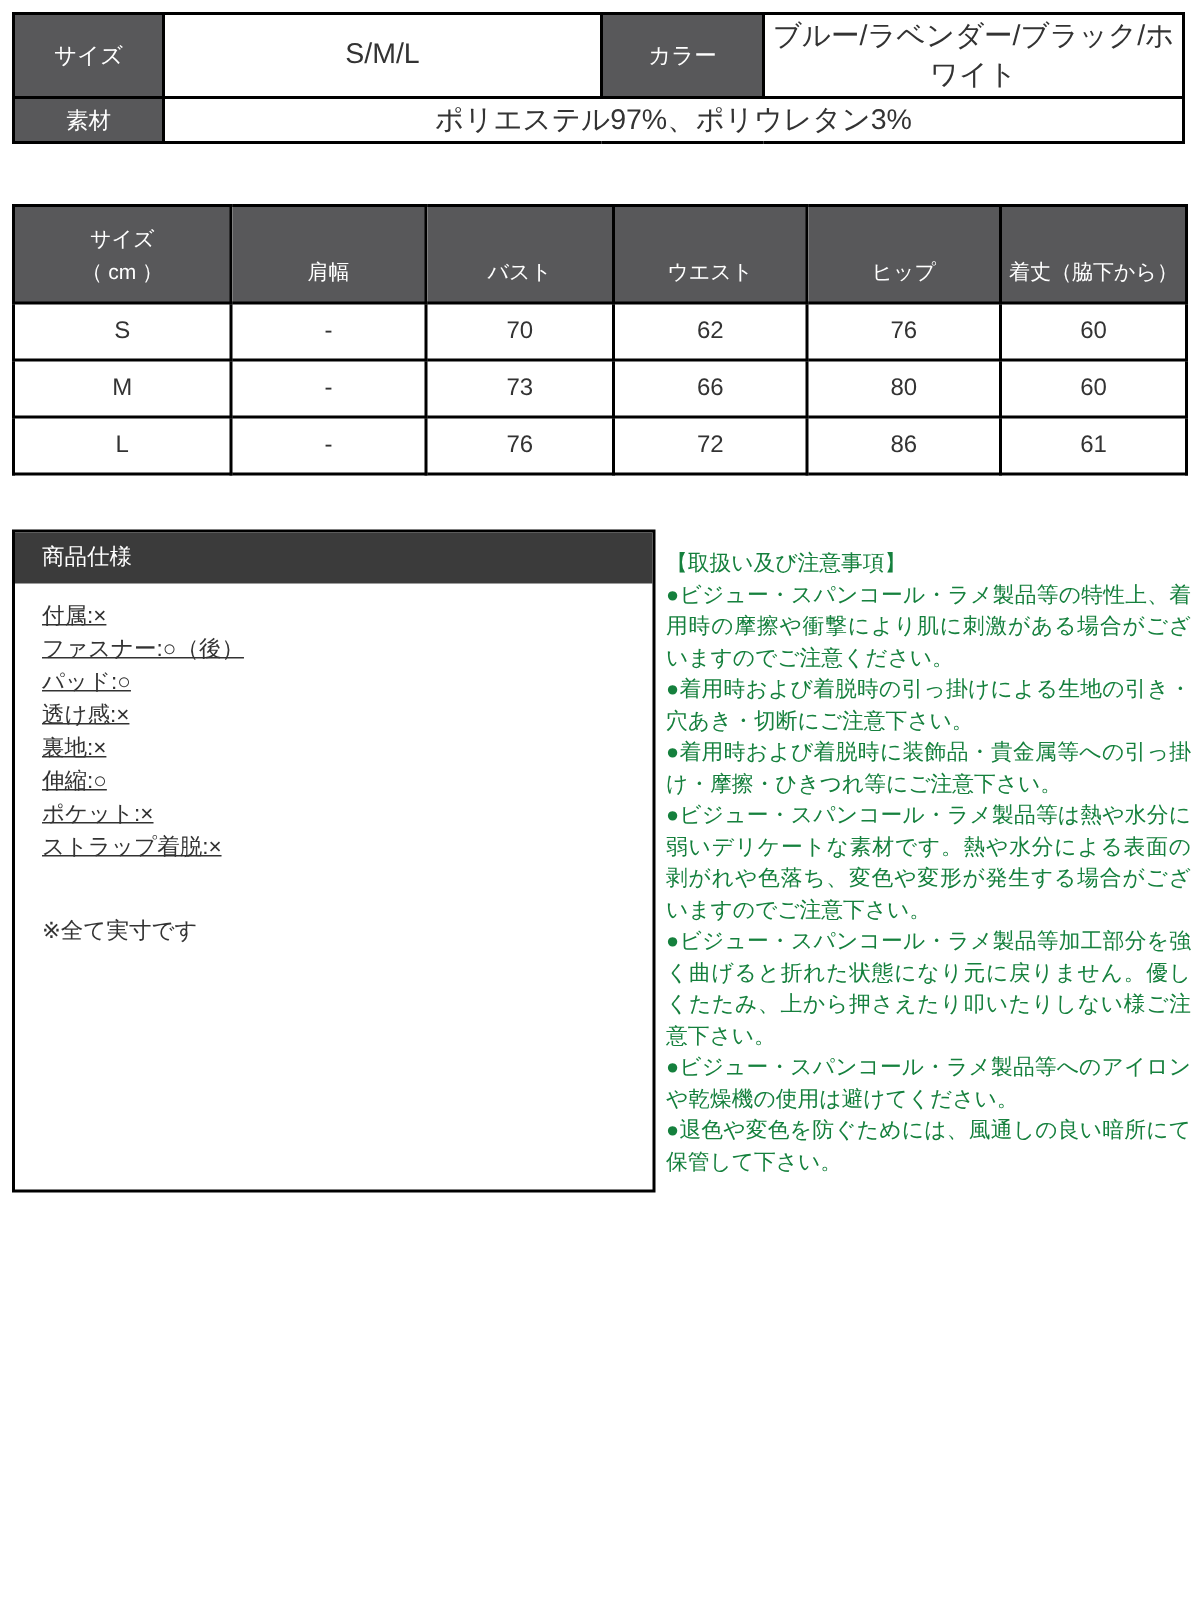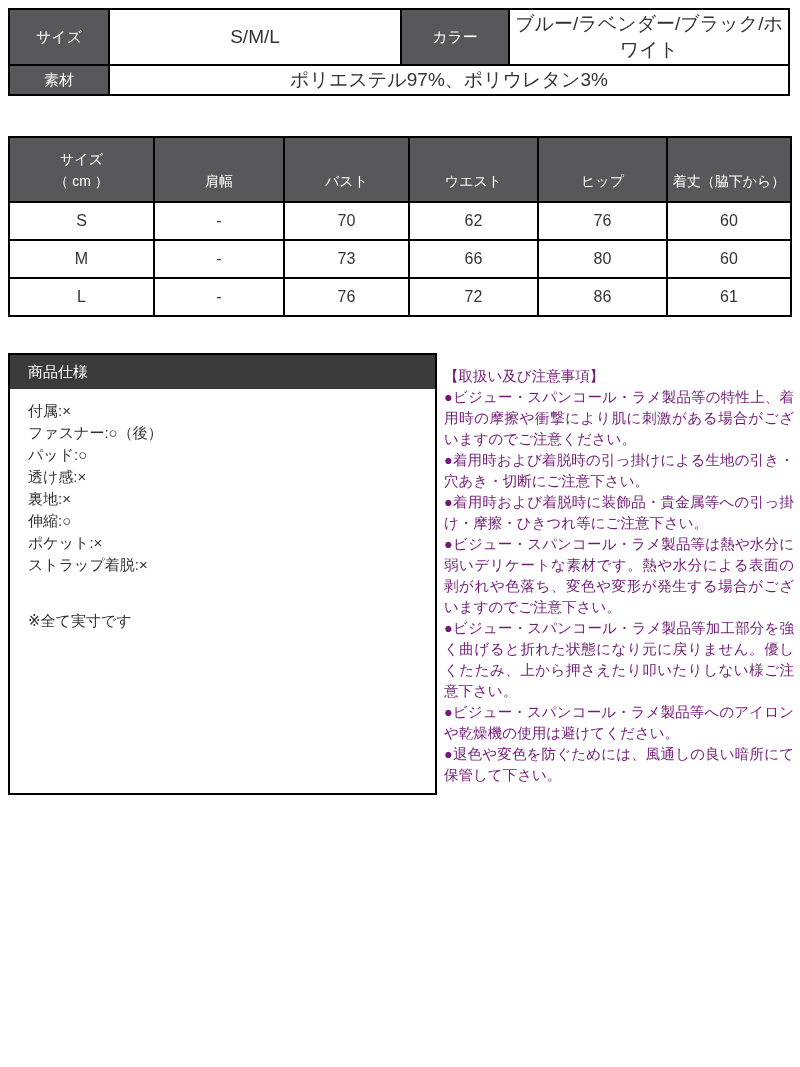--- a/index.html
+++ b/index.html
@@ -74,31 +74,31 @@
     height: 34px;
     line-height: 34px;
     padding-left: 18px;
   }
   .spec-box-body {
     padding: 11px 18px 0 18px;
     font-size: 15px;
     line-height: 22px;
     color: #333333;
   }
-  .spec-item { white-space: nowrap; }
+  .spec-item { white-space: nowrap; text-decoration: underline; }
   .spec-note { margin-top: 34px; }
 
   
   .notes {
     position: absolute;
     left: 444px; top: 366px;
     width: 350px;
     font-size: 14.5px;
     line-height: 21px;
-    color: #701a75;
+    color: #15803d;
   }
   .notes-title { margin: 0; }
   .notes p { margin: 0; text-align: justify; }
 </style>
 </head>
 <body>
 
 <div class="page">
 
   <table class="info-table">

